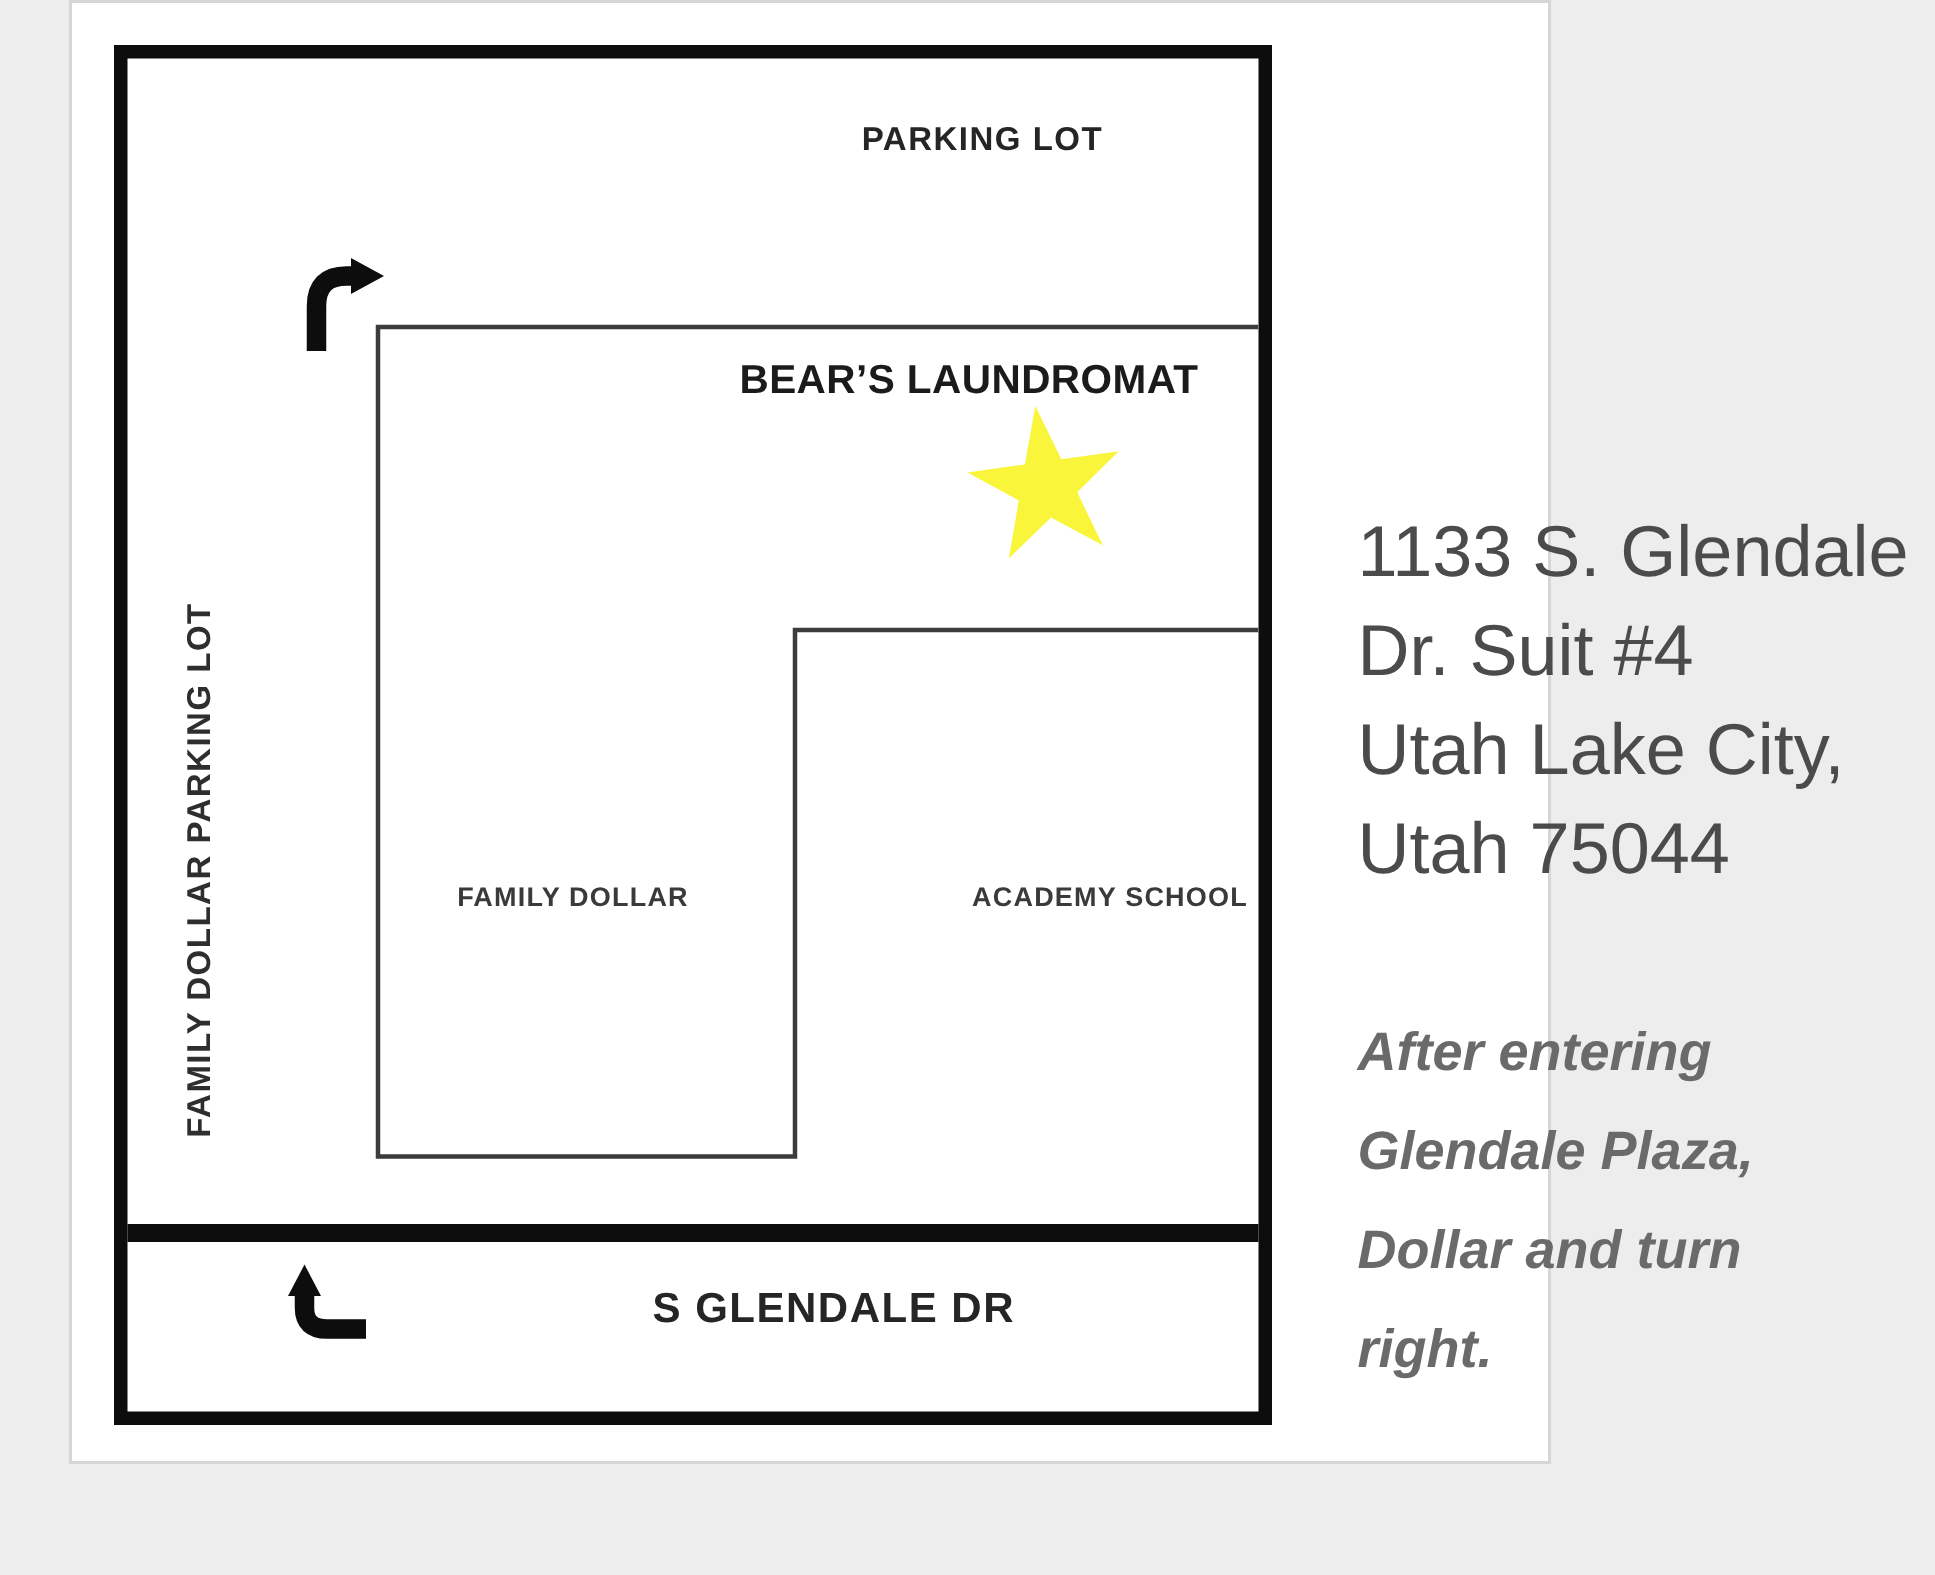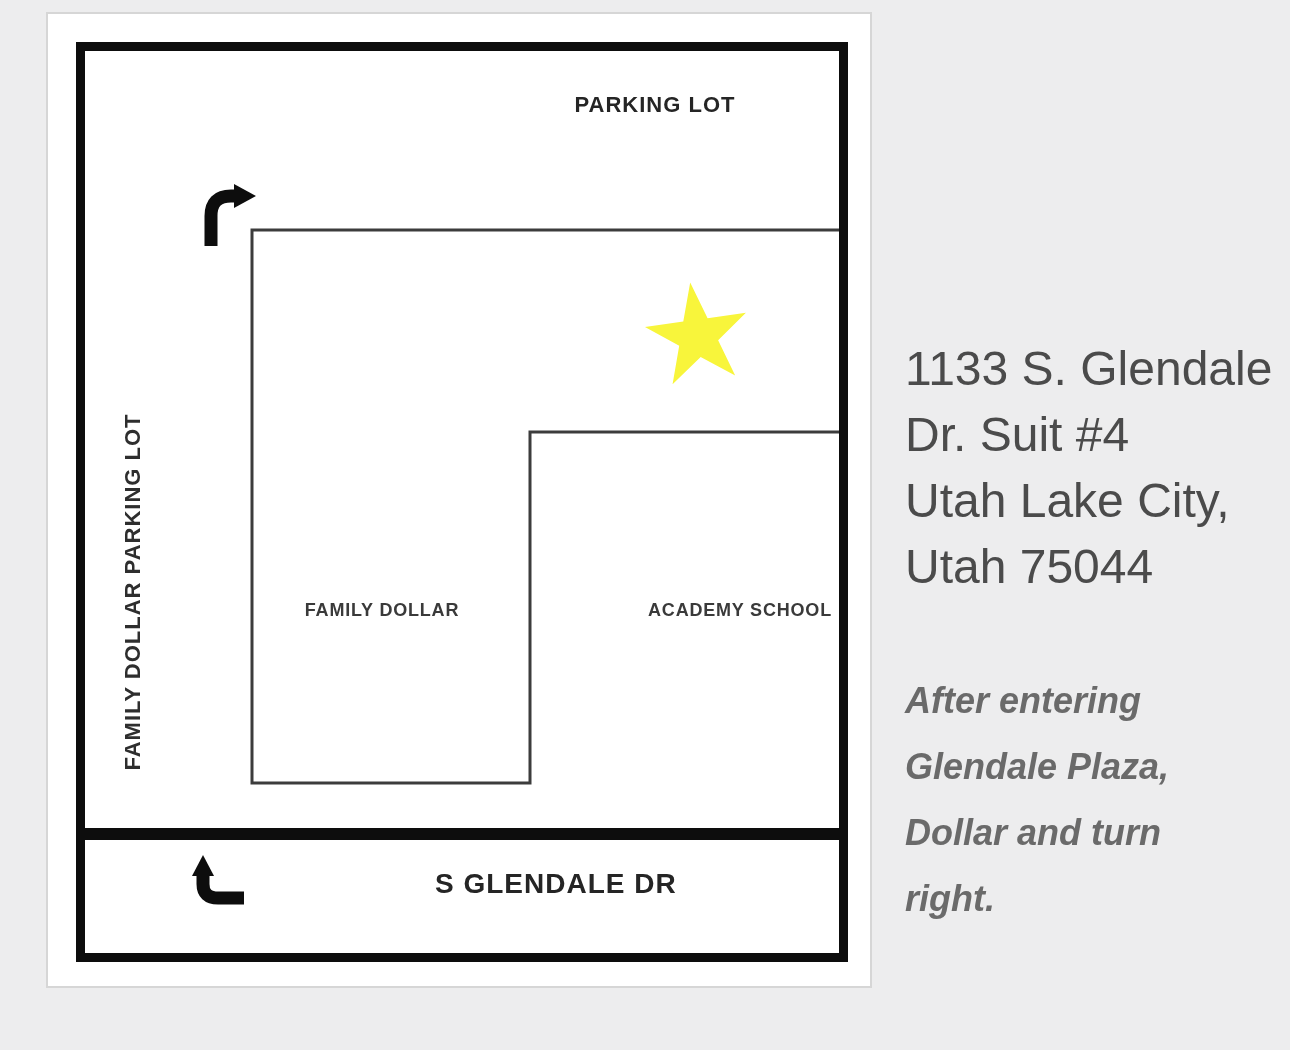--- a/index.html
+++ b/index.html
@@ -13,21 +13,21 @@
     --directions-text:#6a6a6a;
     --map-text:#252525;
   }
   html,body{margin:0;padding:0;}
   body{font-family:"Liberation Sans",sans-serif;}
   #screen{
     position:relative;width:1290px;height:1050px;
     background:var(--page-bg);overflow:hidden;
   }
   .card{
-    position:absolute;left:46px;top:12px;width:826px;height:976px;
+    position:absolute;left:46px;top:0;width:988px;height:976px;
     background:var(--card-bg);border:2px solid var(--card-border);
     box-sizing:border-box;
   }
   .map{
     position:absolute;left:28px;top:28px;width:772px;height:920px;
     border:9px solid var(--map-border);box-sizing:border-box;
     background:#fff;
   }
   .outline-svg{position:absolute;left:0;top:0;width:754px;height:902px;}
   .lbl{
@@ -78,20 +78,21 @@
         <path d="M 754 179 L 167 179 L 167 732 L 445 732 L 445 381 L 754 381" fill="none" stroke="#3c3c3c" stroke-width="3"></path>
       </svg>
 
       <div class="lbl parking">PARKING LOT</div>
 
       <svg class="arrow arrow-top" width="62" height="66" viewBox="0 0 62 66">
         <path d="M 13 66 V 36 Q 13 16 33 16 H 36" fill="none" stroke="#0d0d0d" stroke-width="13"></path>
         <polygon points="36,4 36,28 58,16" fill="#0d0d0d"></polygon>
       </svg>
 
+      <div class="lbl laundromat">BEAR’S LAUNDROMAT</div>
 
       <div class="star-wrap">
         <svg width="104" height="100" viewBox="0 0 100 96">
           <polygon points="50,1 61.8,37.2 99,37.2 68.9,59.6 80.4,95.5 50,73.3 19.6,95.5 31.1,59.6 1,37.2 38.2,37.2" fill="var(--star-fill)"></polygon>
         </svg>
       </div>
 
       <div class="lbl vert">FAMILY DOLLAR PARKING LOT</div>
 
       <div class="lbl fd">FAMILY DOLLAR</div>

